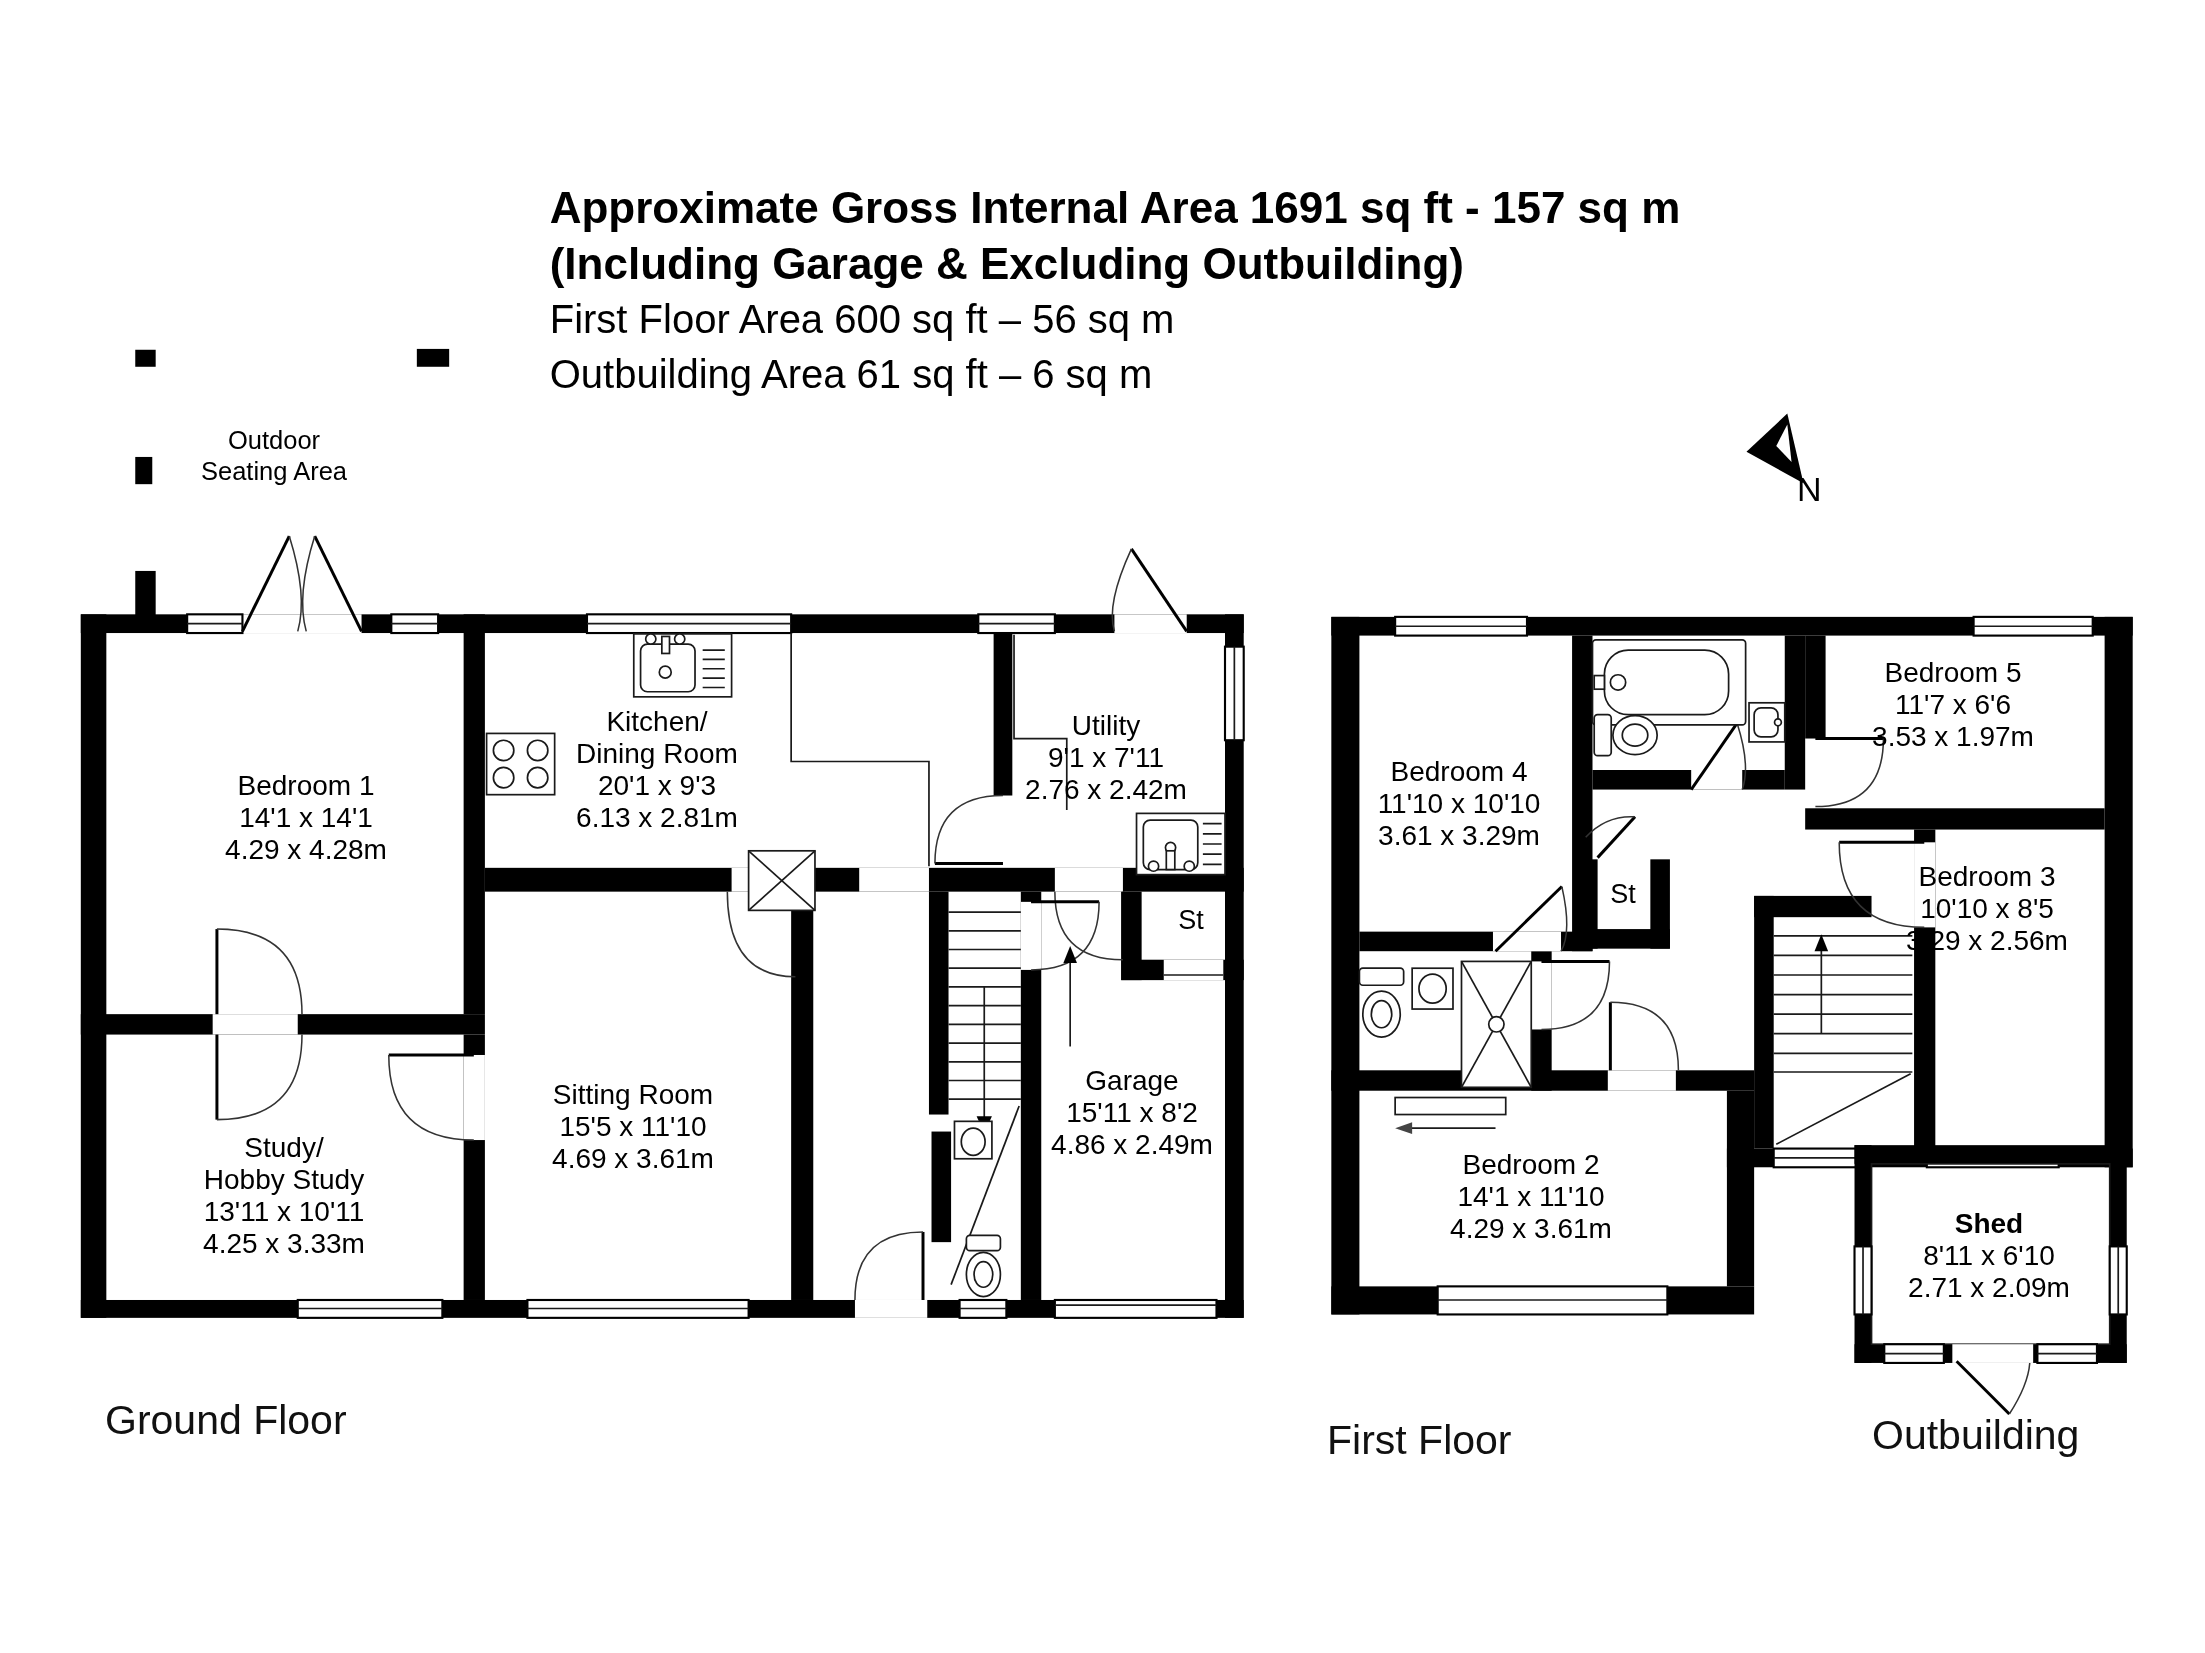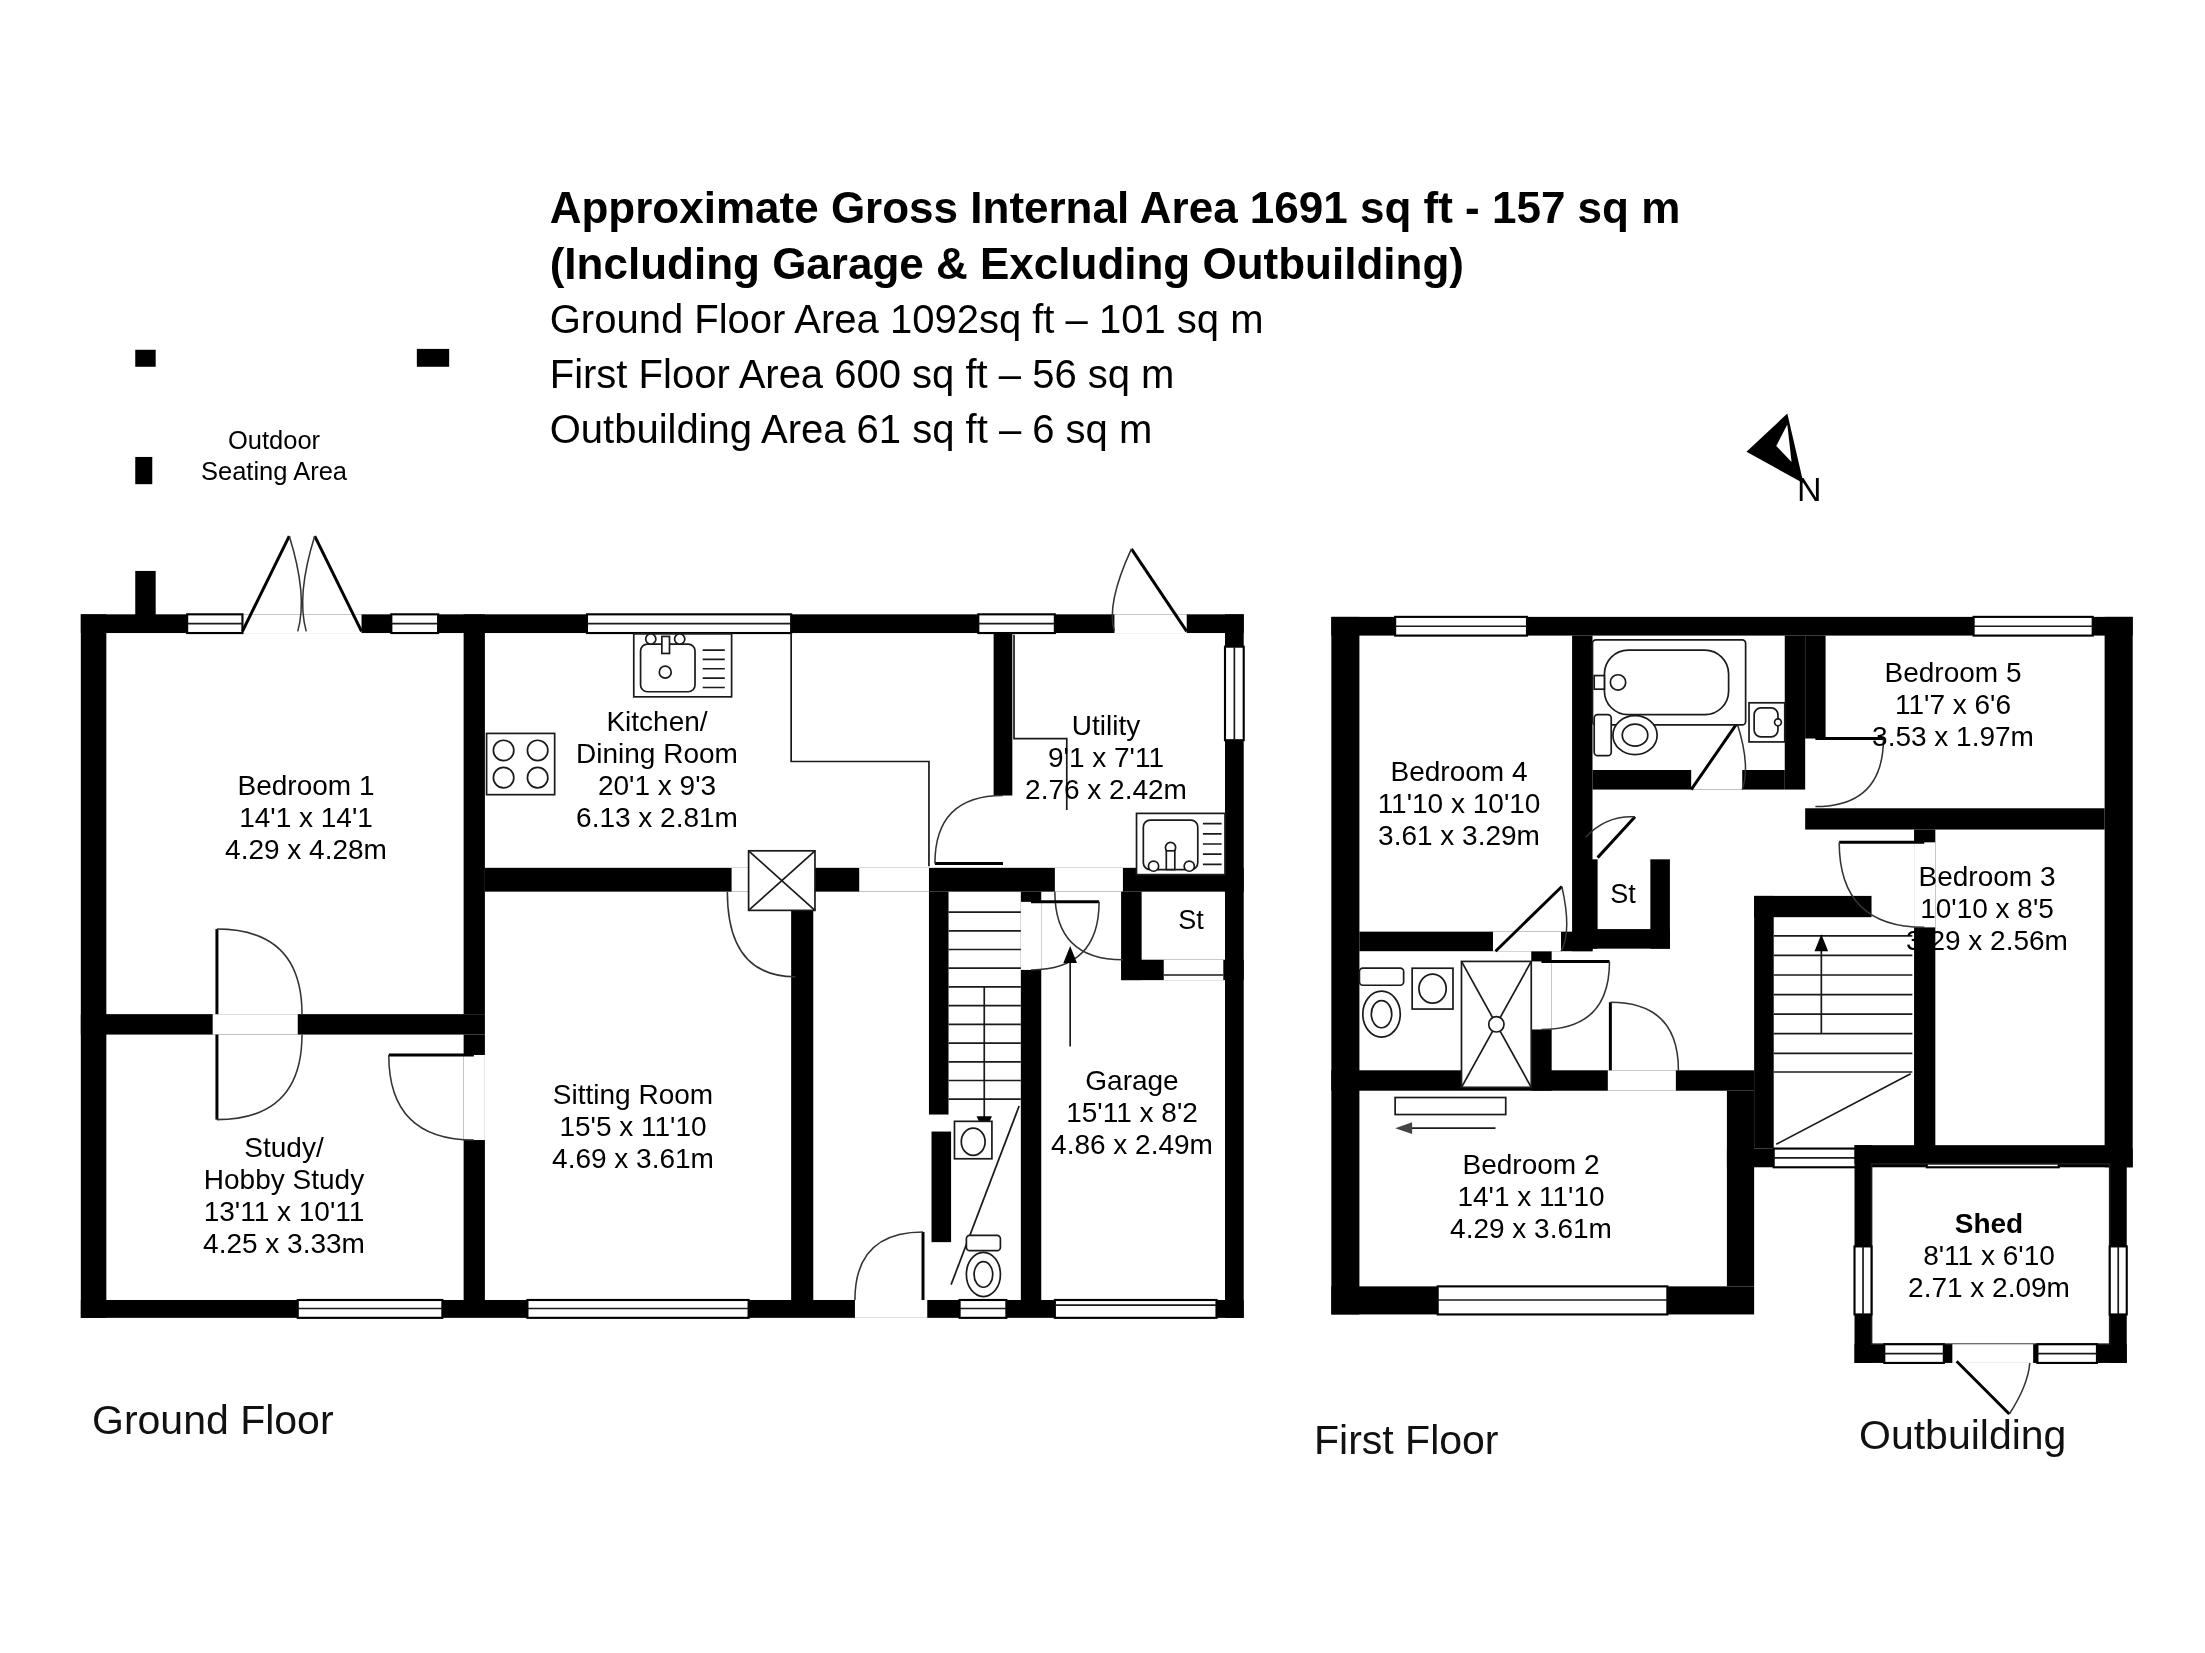--- a/index.html
+++ b/index.html
@@ -13,21 +13,21 @@
   .fix{fill:#fff;stroke:#1a1a1a;stroke-width:2;}
   .leaf{stroke:#000;stroke-width:3.5;fill:none;}
   .arc{stroke:#333;stroke-width:1.8;fill:none;}
   .lbl{position:absolute;transform:translateX(-50%);text-align:center;white-space:nowrap;
        font-size:28px;line-height:32px;}
   .lbl.small{font-size:27px;}
   .title-block{position:absolute;left:1115px;top:180px;transform:translateX(-50%);
                text-align:left;white-space:nowrap;}
   .title-line{font-size:44px;font-weight:bold;line-height:56px;}
   .sub-line{font-size:40px;font-weight:normal;line-height:55px;}
-  .caption{position:absolute;font-size:41px;color:#111;}
+  .caption{position:absolute;font-size:41px;color:#111;margin-left:13px;}
   .north-n{position:absolute;font-size:34px;}
   .seating{position:absolute;left:274px;top:425px;transform:translateX(-50%);
            text-align:center;font-size:25.5px;line-height:31px;white-space:nowrap;}
 </style>
 </head>
 <body>
 
 <div id="canvas">
 
 <svg width="2205" height="1654" viewBox="0 0 2592 1944">
@@ -332,21 +332,20 @@
 
   <g>
     <polygon points="2053,531 2101,486 2120,568" fill="#000"></polygon>
     <polygon points="2088,524 2101,499 2106,543" fill="#fff"></polygon>
   </g>
 </svg>
 
   <div class="title-block">
     <div class="title-line">Approximate Gross Internal Area 1691 sq ft - 157 sq m</div>
     <div class="title-line">(Including Garage &amp; Excluding Outbuilding)</div>
-    <div class="sub-line">Ground Floor Area 1092sq ft – 101 sq m</div>
     <div class="sub-line">First Floor Area 600 sq ft – 56 sq m</div>
     <div class="sub-line">Outbuilding Area 61 sq ft – 6 sq m</div>
   </div>
 
   <div class="seating">
     <div>Outdoor</div>
     <div>Seating Area</div>
   </div>
 
   <div class="north-n" style="left:1797px;top:470px;position:absolute;">N</div>

